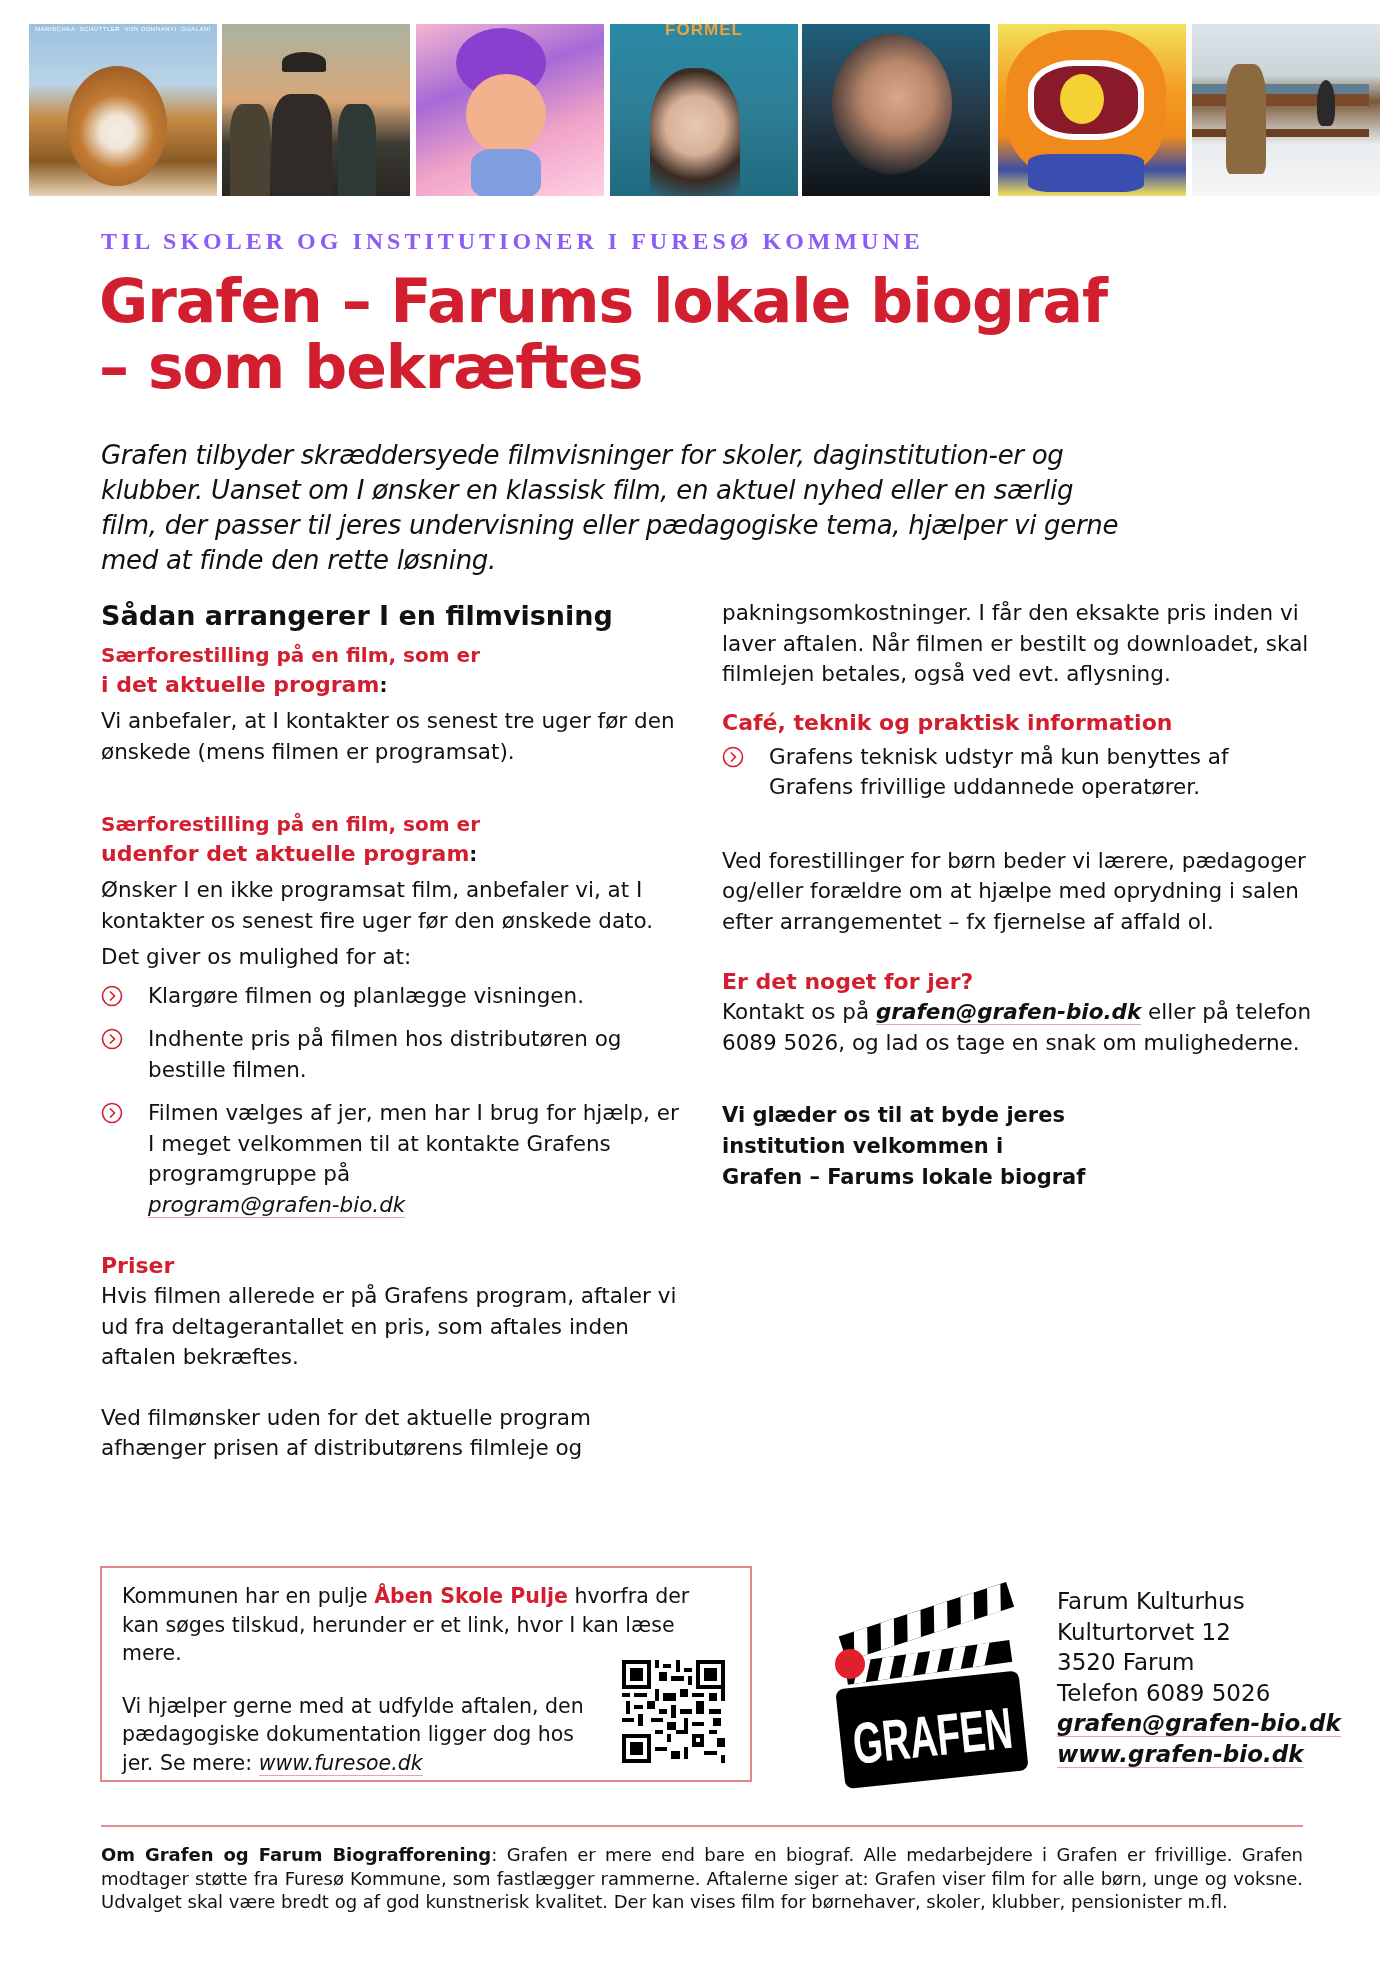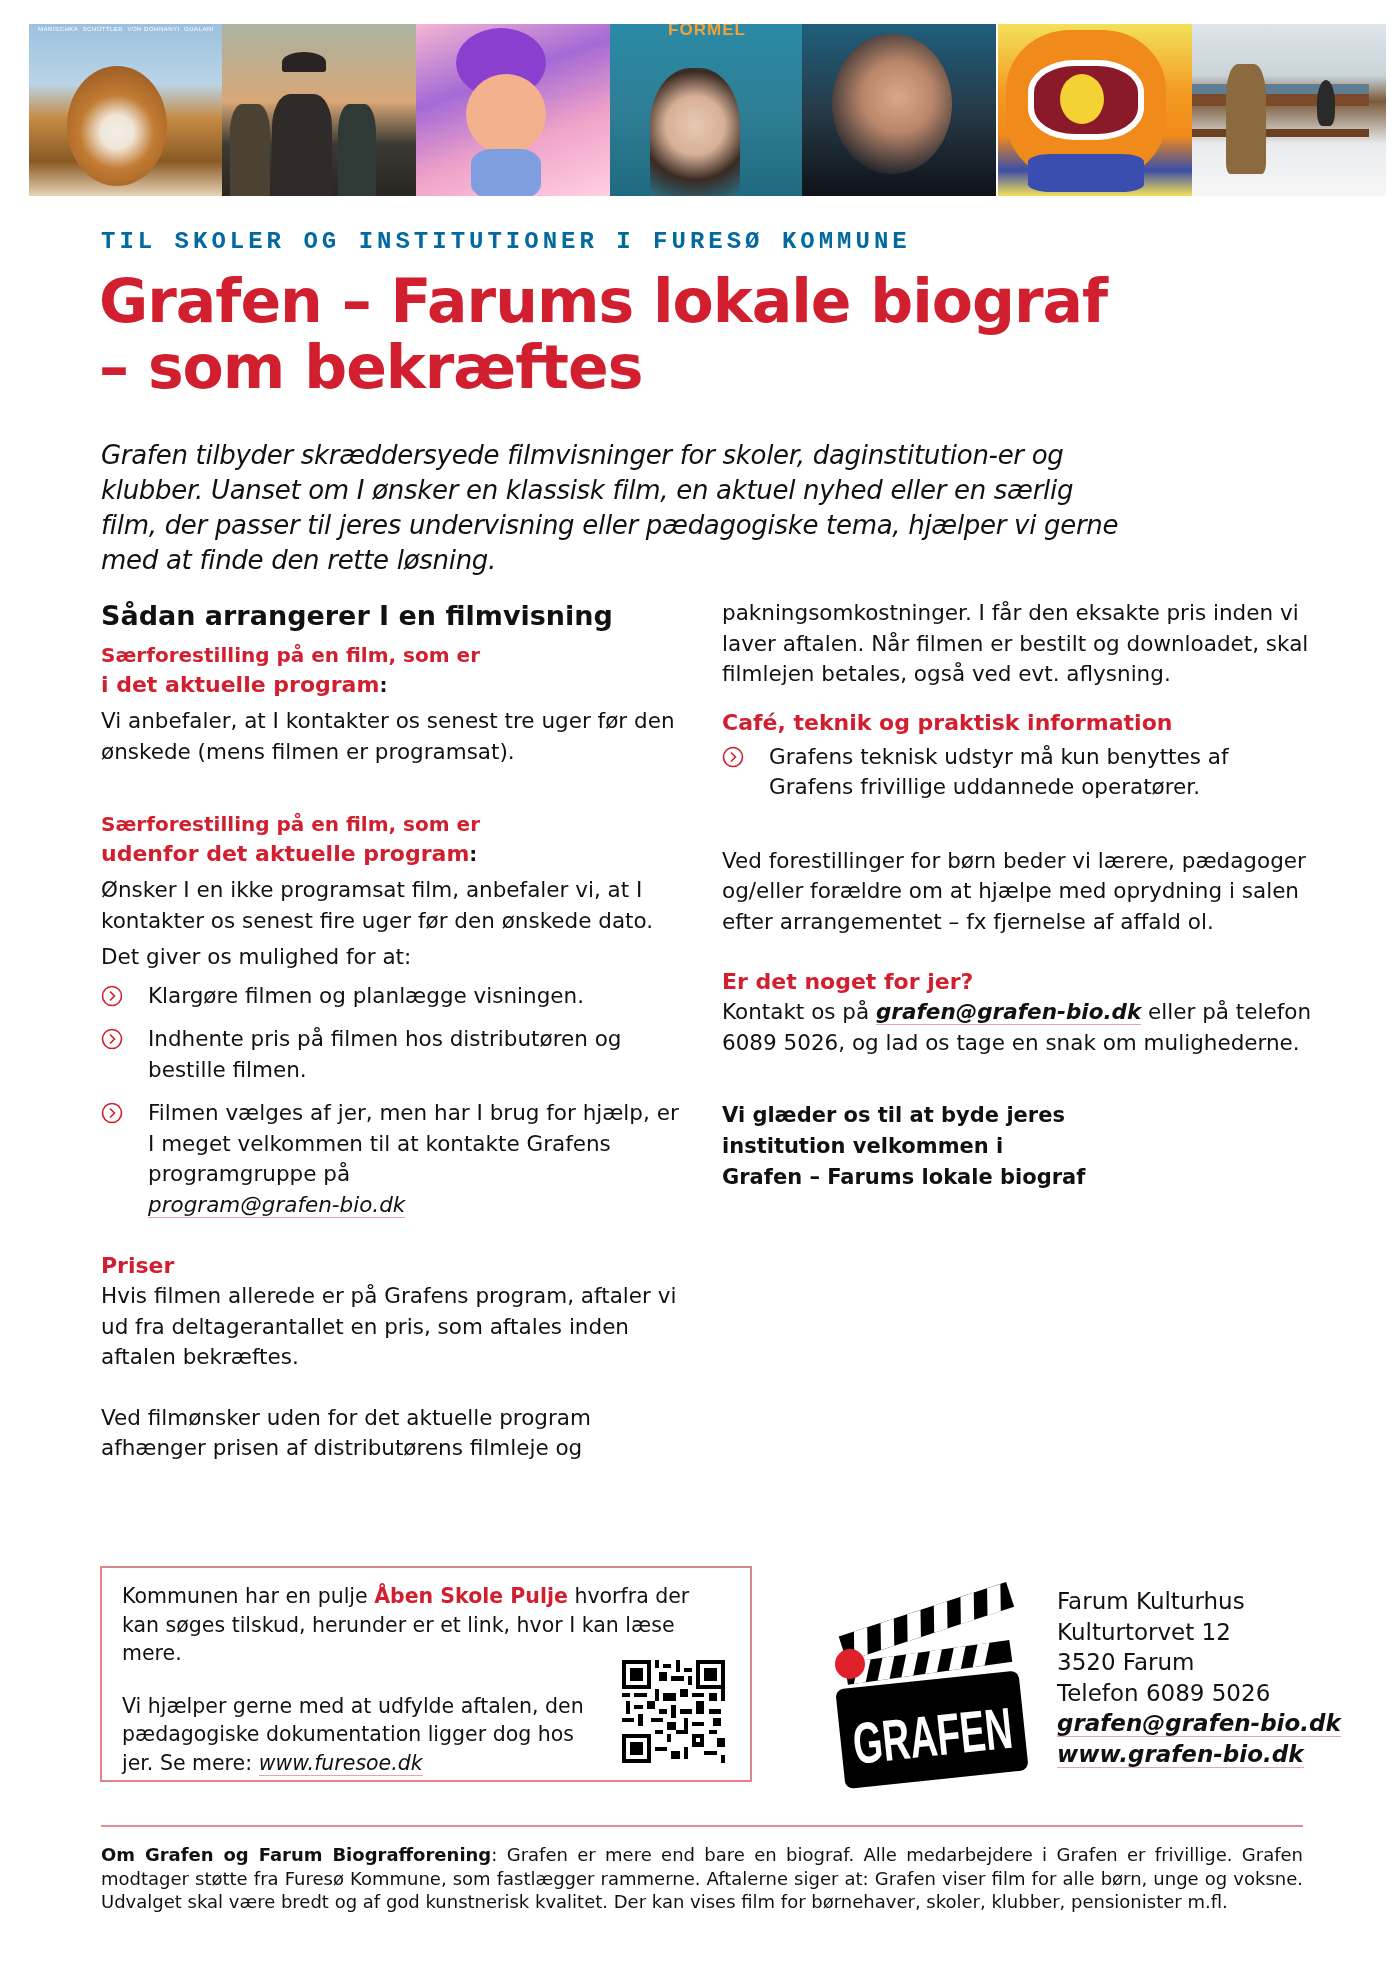--- a/index.html
+++ b/index.html
@@ -1,36 +1,36 @@
 <!DOCTYPE html>
 <html><head>
 <meta charset="utf-8">
 <style>
   html, body { margin: 0; padding: 0; background: #ffffff; }
   body { width: 1400px; height: 1980px; position: relative; overflow: hidden;
          font-family: "DejaVu Sans", sans-serif; color: #111; }
   .abs { position: absolute; }
 
   
-  .poster { position: absolute; top: 24px; width: 159px; height: 172px; overflow: hidden; padding-left: 35px; }
+  .poster { position: absolute; top: 24px; width: 188px; height: 172px; overflow: hidden; }
   .poster .cap { position: absolute; top: 2px; left: 0; right: 0; text-align: center;
                  font-family: "Liberation Sans", sans-serif; font-size: 6px; color: #fff; letter-spacing: 0.5px; }
   .p1 { left: 29px; background: linear-gradient(180deg,#9cc1de 0%,#b9d4e6 35%,#c58a44 55%,#8a5a24 80%,#e6d3b6 100%); }
   .p2 { left: 222px; background: linear-gradient(180deg,#a9b3a1 0%,#d9a777 45%,#3b3a33 70%,#2a2622 100%); }
   .p3 { left: 416px; background: linear-gradient(160deg,#f4b6d2 0%,#a56ad6 35%,#f0a3c8 65%,#ffd0e4 100%); }
   .p4 { left: 610px; background: linear-gradient(180deg,#2a8aa6 0%,#2e7e95 50%,#1f6a80 100%); }
   .p5 { left: 802px; background: linear-gradient(180deg,#1f5f7c 0%,#263a48 50%,#0e1317 100%); }
   .p6 { left: 998px; background: linear-gradient(180deg,#f3e15a 0%,#f39a22 40%,#f08a1a 65%,#3c4ea6 85%,#f3e15a 100%); }
   .p7 { left: 1192px; background: linear-gradient(180deg,#dfe5ea 0%,#c9d3d8 30%,#7b5a3a 45%,#e9ecef 70%,#f6f6f6 100%); }
   .p4 .formel { position:absolute; top:-4px; left:0; right:0; text-align:center; color:#f0a23a;
                 font-family:"Liberation Sans",sans-serif; font-weight:bold; font-size:17px; letter-spacing:1px; }
   .face { position:absolute; border-radius:50%; }
 
-  .eyebrow { left: 101px; top: 228px; font-family: Liberation Mono, monospace; font-weight: bold;
-             font-size: 24px; letter-spacing: 4px; color: #0369a1; }
+  .eyebrow { left: 101px; top: 228px; font-family: Liberation Serif, serif; font-weight: bold;
+             font-size: 24px; letter-spacing: 4px; color: #8b5cf6; }
   .title { left: 99px; top: 268px; font-family: "DejaVu Sans", sans-serif; font-weight: bold;
            font-size: 60px; line-height: 66px; color: #d21f2f; letter-spacing: -1px; margin: 0; }
   .intro { left: 101px; top: 438px; width: 1030px; font-style: italic; font-size: 26px; line-height: 35px;
            color: #111; margin: 0; letter-spacing: -0.3px; }
 
   .col { position: absolute; font-size: 21.5px; line-height: 30.5px; color: #111; }
   .col-left { left: 101px; top: 598px; width: 590px; }
   .col-right { left: 722px; top: 598px; width: 590px; }
   .h-black { font-weight: bold; font-size: 27px; line-height: 36px; margin: 0 0 6px 0; }
   .h-red { color: #d21f2f; font-weight: bold; font-size: 22px; line-height: 30px; margin: 0; }

